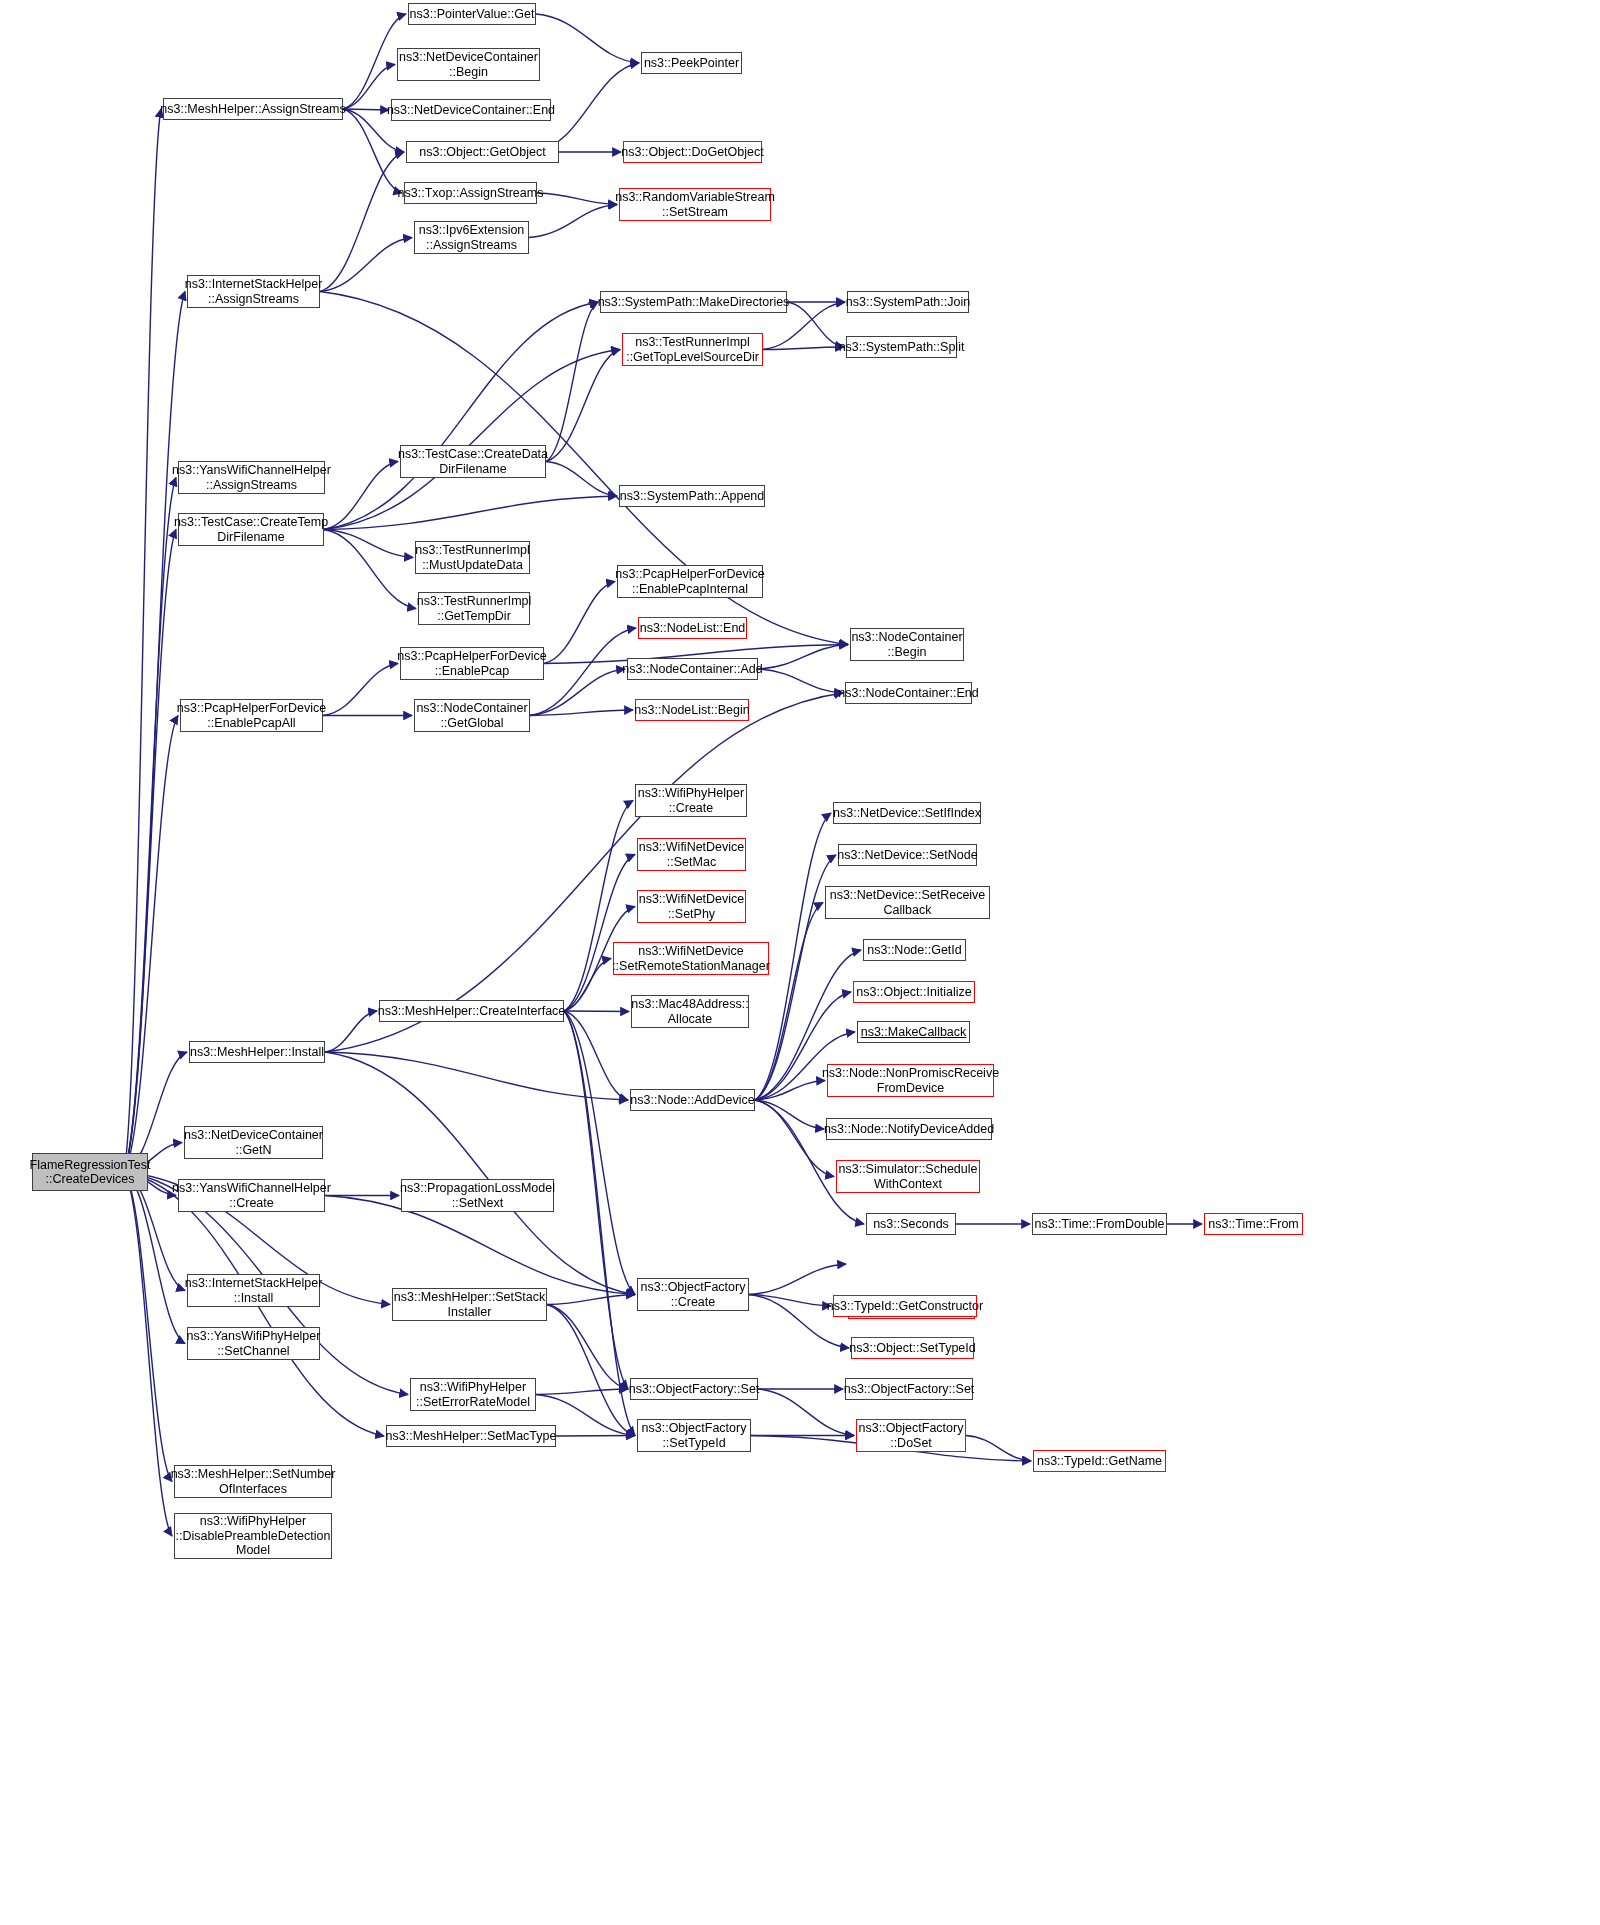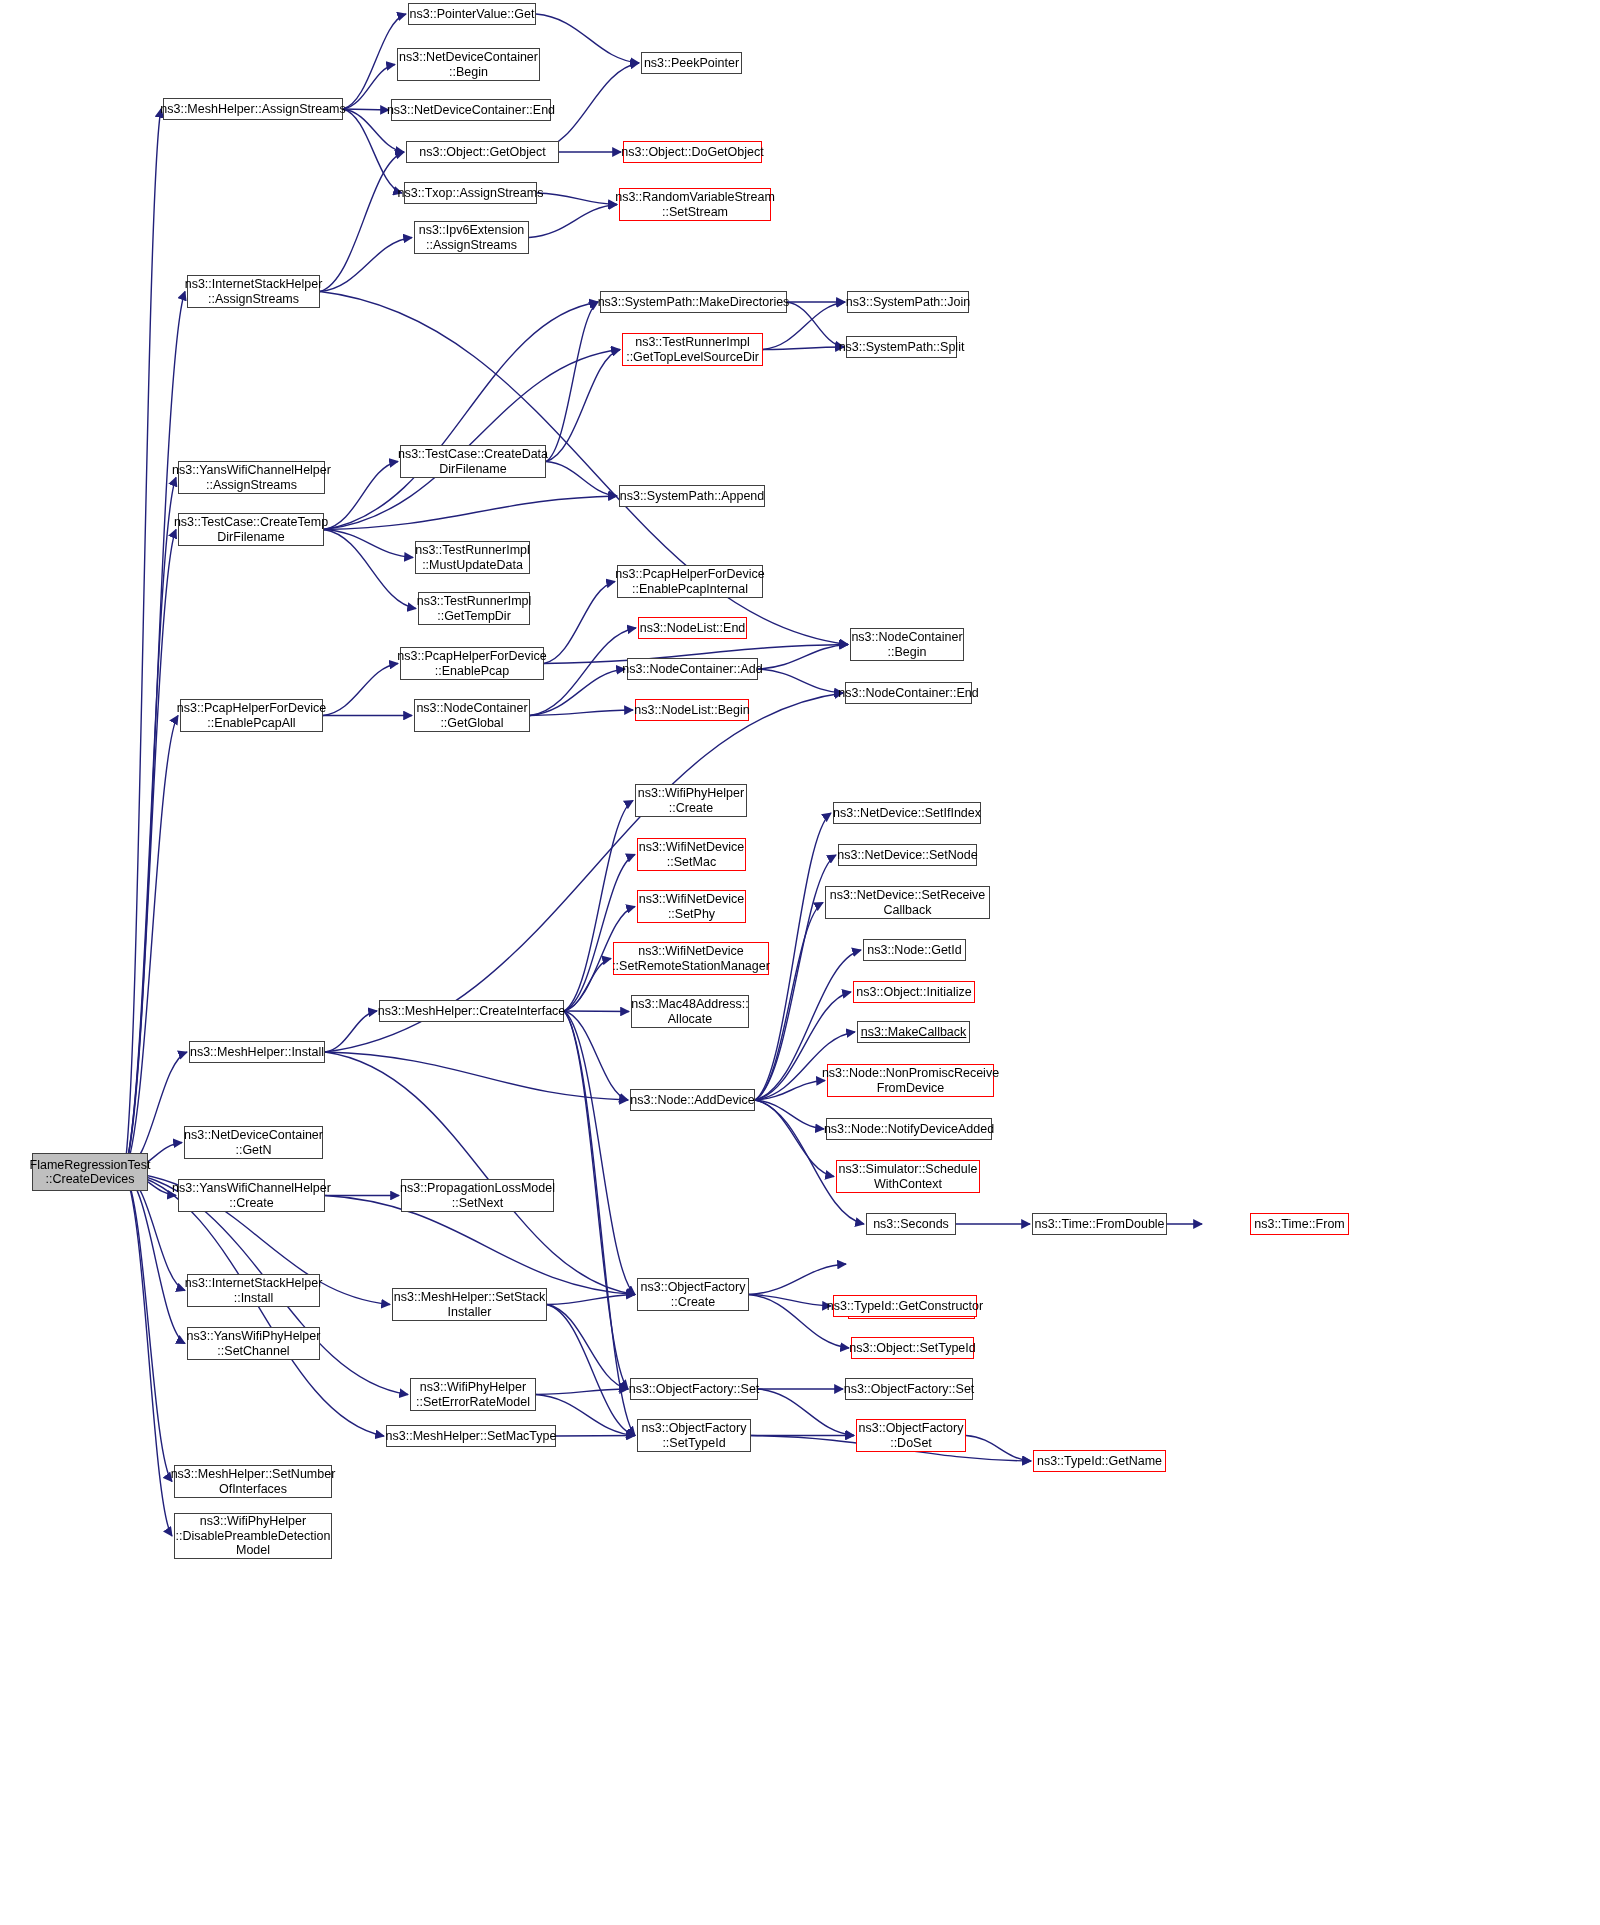--- a/index.html
+++ b/index.html
@@ -185,21 +185,21 @@
       <div class="node" style="left: 379px; top: 1000px; width: 185px; height: 22px;">ns3::MeshHelper::CreateInterface</div>
       <div class="node" style="left: 631px; top: 995px; width: 118px; height: 33px;">ns3::Mac48Address::
 Allocate</div>
       <div class="node" style="left: 189px; top: 1041px; width: 136px; height: 22px;">ns3::MeshHelper::Install</div>
       <div class="node" style="left: 630px; top: 1089px; width: 125px; height: 22px;">ns3::Node::AddDevice</div>
       <div class="node" style="left: 826px; top: 1118px; width: 166px; height: 22px;">ns3::Node::NotifyDeviceAdded</div>
       <div class="node red" style="left: 836px; top: 1160px; width: 144px; height: 33px;">ns3::Simulator::Schedule
 WithContext</div>
       <div class="node" style="left: 866px; top: 1213px; width: 90px; height: 22px;">ns3::Seconds</div>
       <div class="node" style="left: 1032px; top: 1213px; width: 135px; height: 22px;">ns3::Time::FromDouble</div>
-      <div class="node red" style="left: 1204px; top: 1213px; width: 99px; height: 22px; margin-left: 46px;">ns3::Time::From</div>
+      <div class="node red" style="left: 1204px; top: 1213px; width: 99px; height: 22px;">ns3::Time::From</div>
       <div class="node" style="left: 184px; top: 1126px; width: 139px; height: 33px;">ns3::NetDeviceContainer
 ::GetN</div>
       <div class="node" style="left: 178px; top: 1179px; width: 147px; height: 33px;">ns3::YansWifiChannelHelper
 ::Create</div>
       <div class="node" style="left: 401px; top: 1179px; width: 153px; height: 33px;">ns3::PropagationLossModel
 ::SetNext</div>
       <div class="node" style="left: 187px; top: 1274px; width: 133px; height: 33px;">ns3::InternetStackHelper
 ::Install</div>
       <div class="node" style="left: 187px; top: 1327px; width: 133px; height: 33px;">ns3::YansWifiPhyHelper
 ::SetChannel</div>

